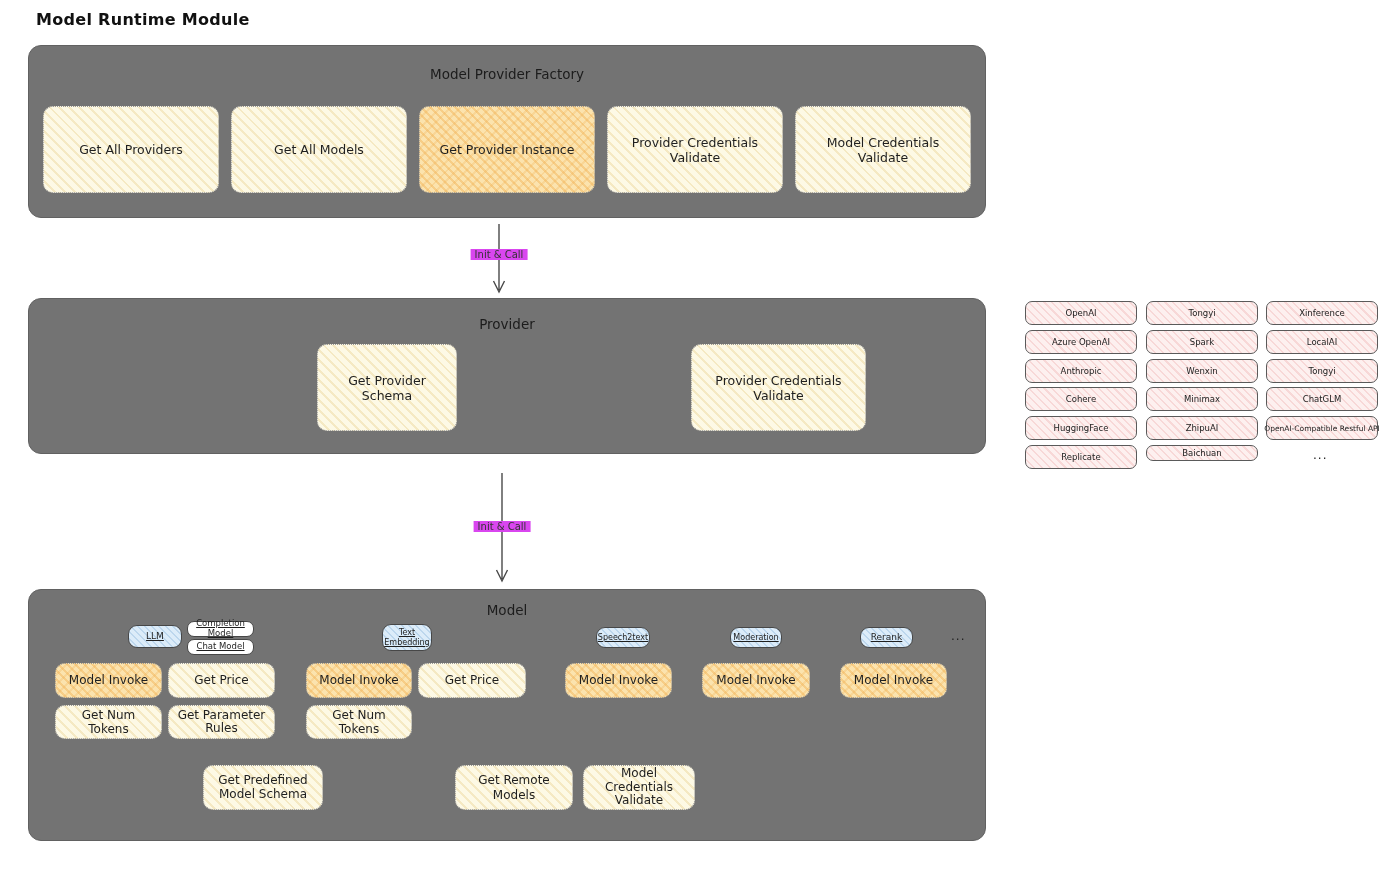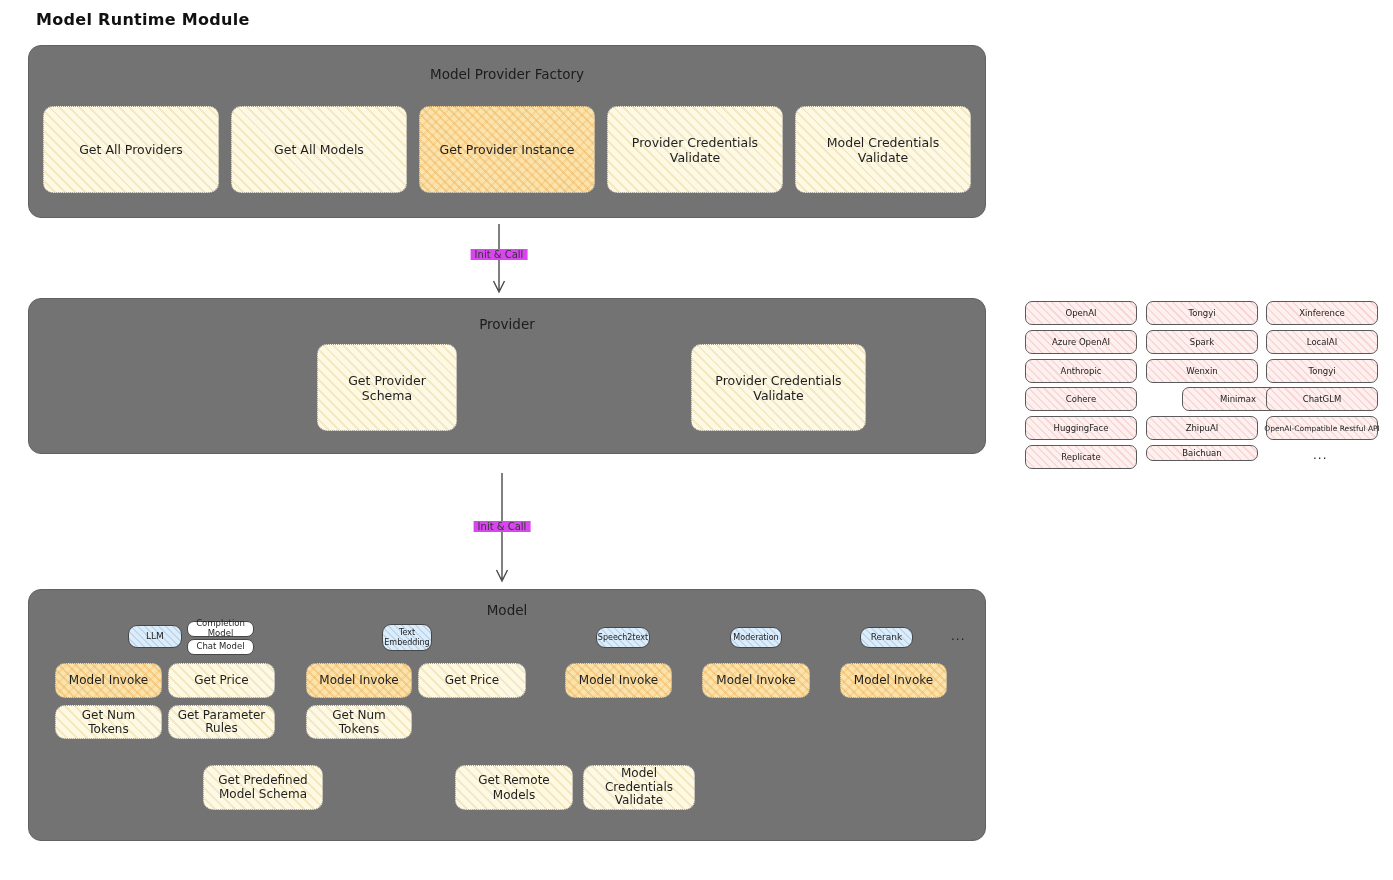--- a/index.html
+++ b/index.html
@@ -23,21 +23,21 @@
             background-image:repeating-linear-gradient(45deg, rgba(240,175,80,0.42) 0px, rgba(240,175,80,0.42) 2px, transparent 2px, transparent 6px),
                              repeating-linear-gradient(135deg, rgba(240,175,80,0.25) 0px, rgba(240,175,80,0.25) 2px, transparent 2px, transparent 7px); }
 
   .pill { position:absolute; display:flex; align-items:center; justify-content:center;
           border:1.3px solid #5a5a5a; border-radius:7px; font-size:8.5px; color:#222; white-space:nowrap;
           background-color:#fdf0ef;
           background-image:repeating-linear-gradient(45deg, rgba(235,160,160,0.30) 0px, rgba(235,160,160,0.30) 1.5px, transparent 1.5px, transparent 5.5px); }
   .pill.small { font-size:7.5px; }
 
   .tag { position:absolute; display:flex; align-items:center; justify-content:center; text-align:center;
-         border:1.2px solid #474747; border-radius:9px; font-size:9px; line-height:1.15; color:#1f1f1f; }
+         border:1.2px solid #474747; border-radius:9px; font-size:9px; line-height:1.15; color:#1f1f1f;text-decoration:underline; }
   .tag.blue { background-color:#dcecf9;
               background-image:repeating-linear-gradient(45deg, rgba(130,175,215,0.35) 0px, rgba(130,175,215,0.35) 1.5px, transparent 1.5px, transparent 5px); }
   .tag.white { background:#fff; border-radius:7px; font-size:8.5px; }
 
   .dots { position:absolute; font-size:12px; color:#222; letter-spacing:1px; }
 
   .arrow { position:absolute; }
   .arrow svg { display:block; }
   .arrow-label { position:absolute; transform:translateX(-50%); background:#d946ef; font-size:10px; color:#333; padding:0 4px; white-space:nowrap; }
 </style>
@@ -73,21 +73,21 @@
   <div class="pill" style="left:1025px; top:301px; width:112px; height:24px;">OpenAI</div>
   <div class="pill" style="left:1025px; top:330px; width:112px; height:24px;">Azure OpenAI</div>
   <div class="pill" style="left:1025px; top:359px; width:112px; height:24px;">Anthropic</div>
   <div class="pill" style="left:1025px; top:387px; width:112px; height:24px;">Cohere</div>
   <div class="pill" style="left:1025px; top:416px; width:112px; height:24px;">HuggingFace</div>
   <div class="pill" style="left:1025px; top:445px; width:112px; height:24px;">Replicate</div>
 
   <div class="pill" style="left:1146px; top:301px; width:112px; height:24px;">Tongyi</div>
   <div class="pill" style="left:1146px; top:330px; width:112px; height:24px;">Spark</div>
   <div class="pill" style="left:1146px; top:359px; width:112px; height:24px;">Wenxin</div>
-  <div class="pill" style="left:1146px; top:387px; width:112px; height:24px;margin-left:36px;">Minimax</div>
+  <div class="pill" style="left:1146px; top:387px; width:112px; height:24px;">Minimax</div>
   <div class="pill" style="left:1146px; top:416px; width:112px; height:24px;">ZhipuAI</div>
   <div class="pill" style="left:1146px; top:445px; width:112px; height:16px;">Baichuan</div>
 
   <div class="pill" style="left:1266px; top:301px; width:112px; height:24px;">Xinference</div>
   <div class="pill" style="left:1266px; top:330px; width:112px; height:24px;">LocalAI</div>
   <div class="pill" style="left:1266px; top:359px; width:112px; height:24px;">Tongyi</div>
   <div class="pill" style="left:1266px; top:387px; width:112px; height:24px;">ChatGLM</div>
   <div class="pill small" style="left:1266px; top:416px; width:112px; height:24px;">OpenAI-Compatible Restful API</div>
   <div class="dots" style="left:1313px; top:448px;">...</div>
 

